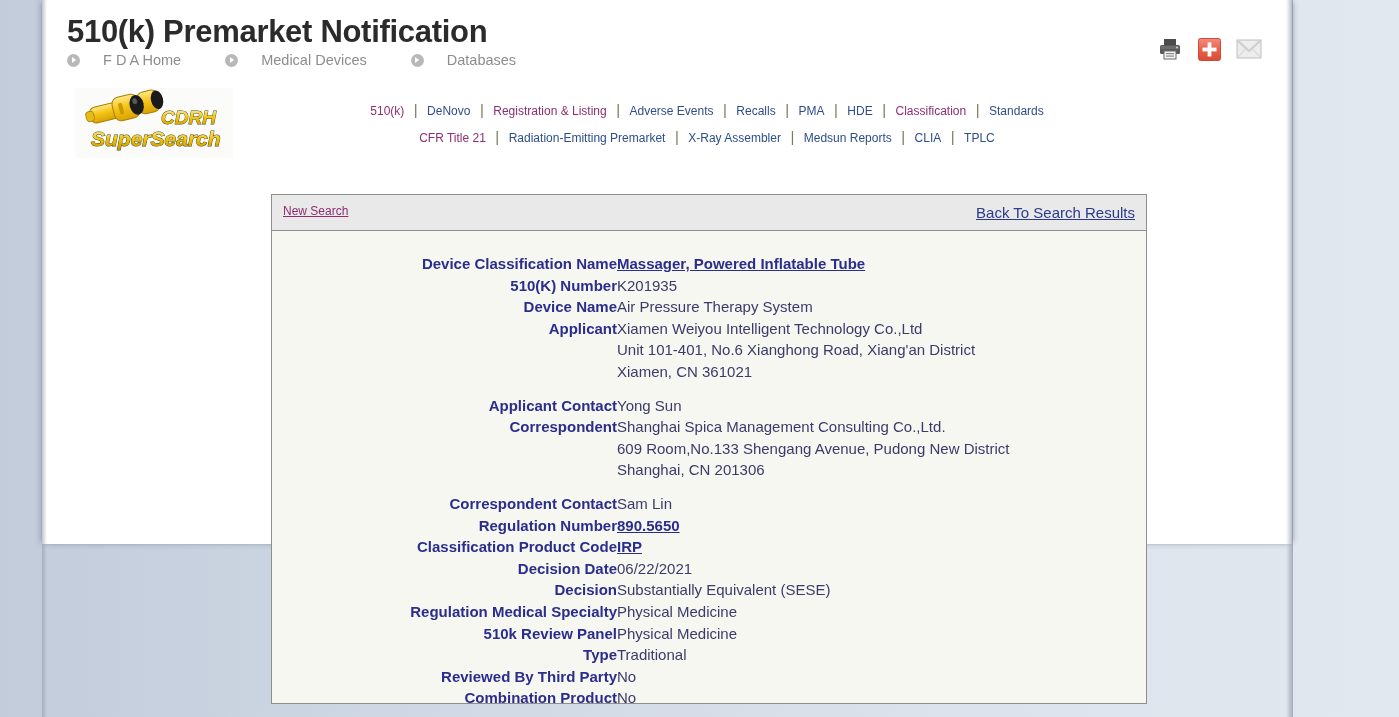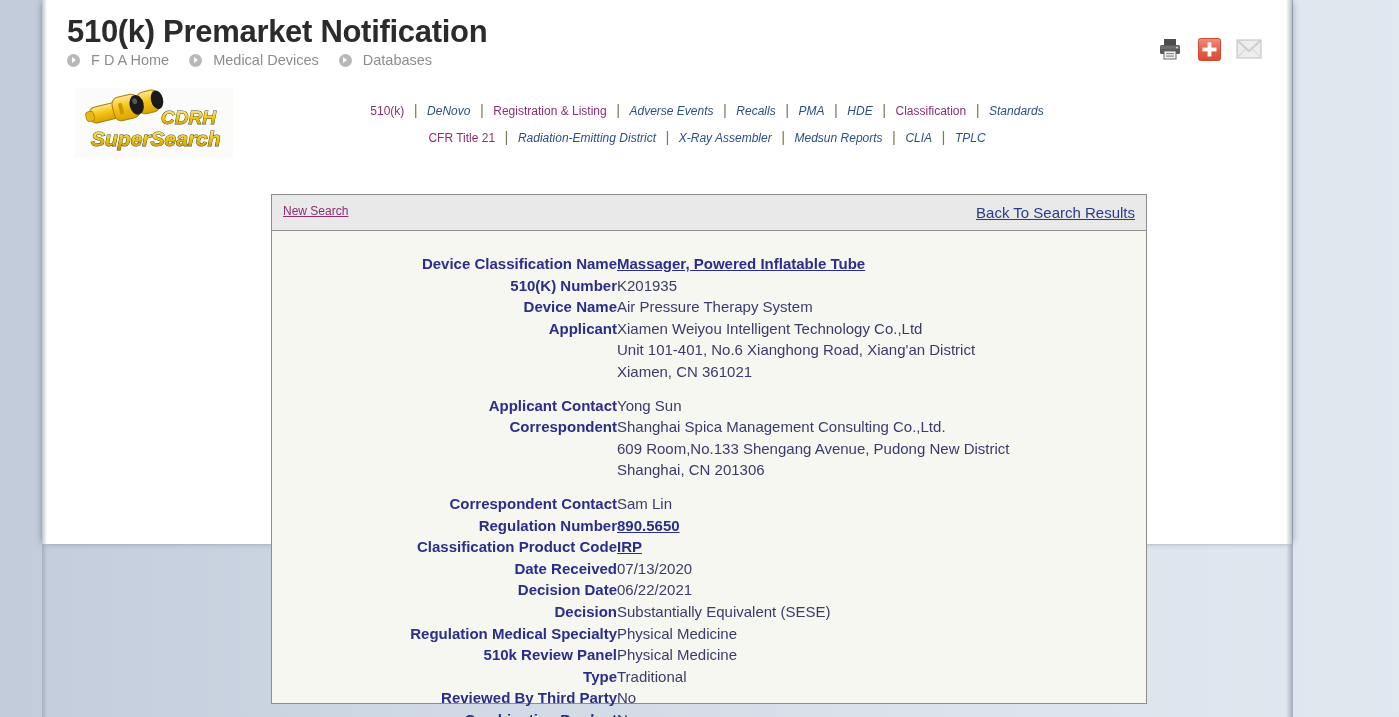--- a/index.html
+++ b/index.html
@@ -34,21 +34,21 @@
 
   
   #header { position: absolute; left: 0; top: 0; width: 1250px; height: 88px; }
   #page-title {
     position: absolute; left: 25px; top: 14px;
     font-size: 31px; font-weight: bold; color: #2b2b2b;
     letter-spacing: -0.3px; white-space: nowrap;
   }
   #breadcrumb {
     position: absolute; left: 25px; top: 52px;
-    display: flex; align-items: center; gap: 4px;
+    display: flex; align-items: center; gap: 16px;
     font-size: 14.5px; color: #8b8b8b; white-space: nowrap;
   }
   .bc-arrow {
     display: inline-block; width: 13px; height: 13px; border-radius: 50%;
     background: #b8b8b8; position: relative; margin: 0 7px 0 0; flex: none;
   }
   .bc-arrow::after {
     content: ""; position: absolute; left: 4.5px; top: 3px;
     border-left: 4.5px solid #ffffff;
     border-top: 3.5px solid transparent;
@@ -67,21 +67,21 @@
     width: 158px; height: 70px;
   }
   #logo-canvas {
     width: 158px; height: 70px; display: block;
   }
   #navlinks {
     position: absolute; left: 200px; top: 97px; width: 930px;
     text-align: center; line-height: 25px;
   }
   #navlinks a { font-size: 12px; text-decoration: none; white-space: nowrap; }
-  .nav-blue { color: #2e4d8c; font-style: italic; }
+  .nav-blue { color: #2e4d8c; }
   .nav-purple { color: #8d2e73; }
   .nav-sep { color: #7b7b5a; padding: 0 5px; font-size: 15px; }
 
   
   #results-box {
     position: absolute; left: 229px; top: 194px;
     width: 876px; height: 510px;
     border: 1px solid #8e8e8e;
     background: #f6f7f0;
   }
@@ -233,21 +233,21 @@
       <span class="nav-sep">|</span>
       <a href="#" class="nav-blue">HDE</a>
       <span class="nav-sep">|</span>
       <a href="#" class="nav-purple">Classification</a>
       <span class="nav-sep">|</span>
       <a href="#" class="nav-blue">Standards</a>
     </div>
     <div>
       <a href="#" class="nav-purple">CFR Title 21</a>
       <span class="nav-sep">|</span>
-      <a href="#" class="nav-blue">Radiation-Emitting District</a>
+      <a href="#" class="nav-blue">Radiation-Emitting Premarket</a>
       <span class="nav-sep">|</span>
       <a href="#" class="nav-blue">X-Ray Assembler</a>
       <span class="nav-sep">|</span>
       <a href="#" class="nav-blue">Medsun Reports</a>
       <span class="nav-sep">|</span>
       <a href="#" class="nav-blue">CLIA</a>
       <span class="nav-sep">|</span>
       <a href="#" class="nav-blue">TPLC</a>
     </div>
   </div>
@@ -299,24 +299,20 @@
           </tr>
           <tr>
             <td class="lbl">Regulation Number</td>
             <td class="val link-val"><a href="#">890.5650</a></td>
           </tr>
           <tr>
             <td class="lbl">Classification Product Code</td>
             <td class="val link-val"><a href="#">IRP</a></td>
           </tr>
           <tr>
-            <td class="lbl">Date Received</td>
-            <td class="val">07/13/2020</td>
-          </tr>
-          <tr>
             <td class="lbl">Decision Date</td>
             <td class="val">06/22/2021</td>
           </tr>
           <tr>
             <td class="lbl">Decision</td>
             <td class="val">Substantially Equivalent (SESE)</td>
           </tr>
           <tr>
             <td class="lbl">Regulation Medical Specialty</td>
             <td class="val">Physical Medicine</td>

